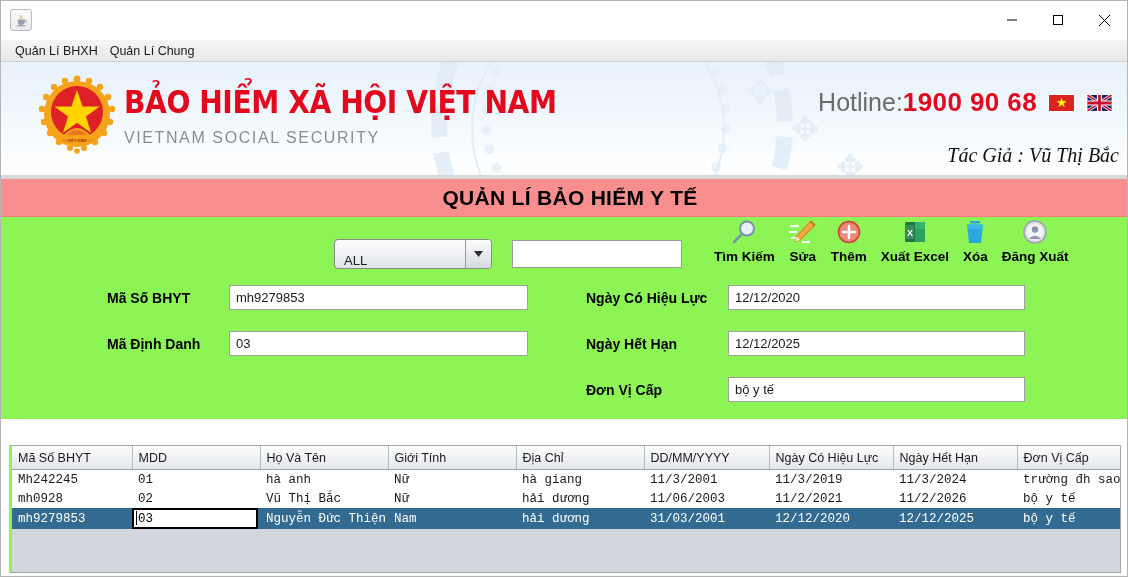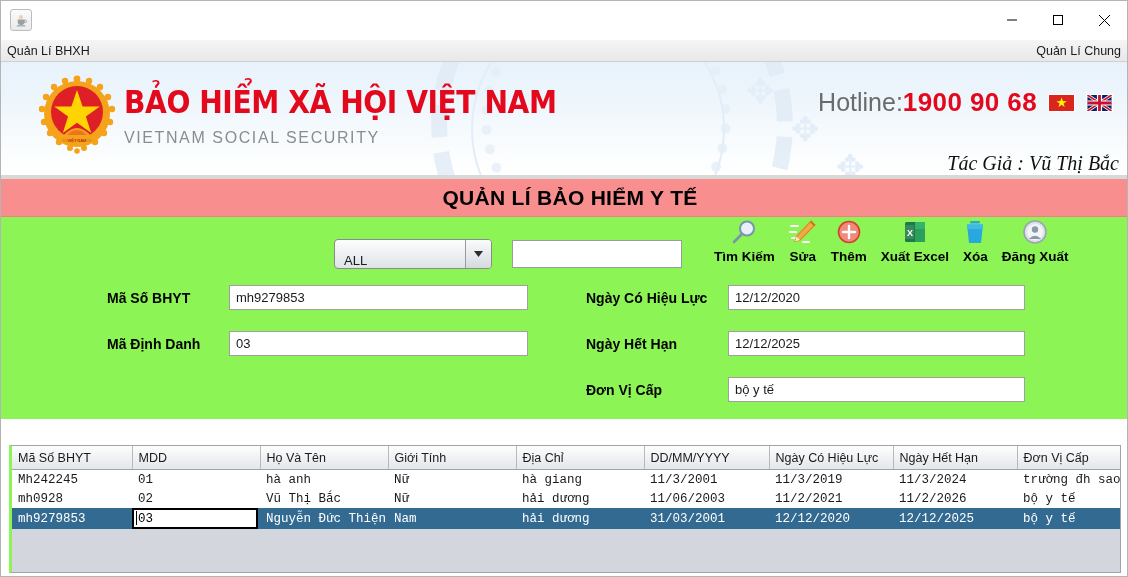--- a/index.html
+++ b/index.html
@@ -61,23 +61,22 @@
   }
   .win-btn svg { display: block; }
 
   
   .menubar {
     height: 22px;
     background: linear-gradient(#f5f5f5, #e8e8e8);
     border-bottom: 1px solid #d0d0d0;
     display: flex;
     align-items: center;
-    padding-left: 0;
-    box-sizing: border-box;
-    justify-content: space-between;
+    padding-left: 8px;
+    box-sizing: border-box;
   }
   .menu-item {
     font-size: 12.5px;
     color: #1a1a1a;
     padding: 0 6px;
     line-height: 20px;
     white-space: nowrap;
   }
 
   
@@ -186,21 +185,21 @@
     display: flex;
     align-items: center;
     justify-content: center;
     color: #ffff00;
     font-size: 13px;
     line-height: 1;
   }
   .author {
     position: absolute;
     right: 8px;
-    bottom: 0;
+    bottom: 8px;
     font-family: "Liberation Serif", serif;
     font-style: italic;
     font-size: 20px;
     color: #111111;
     white-space: nowrap;
   }
 
   
   .page-title {
     height: 38px;

